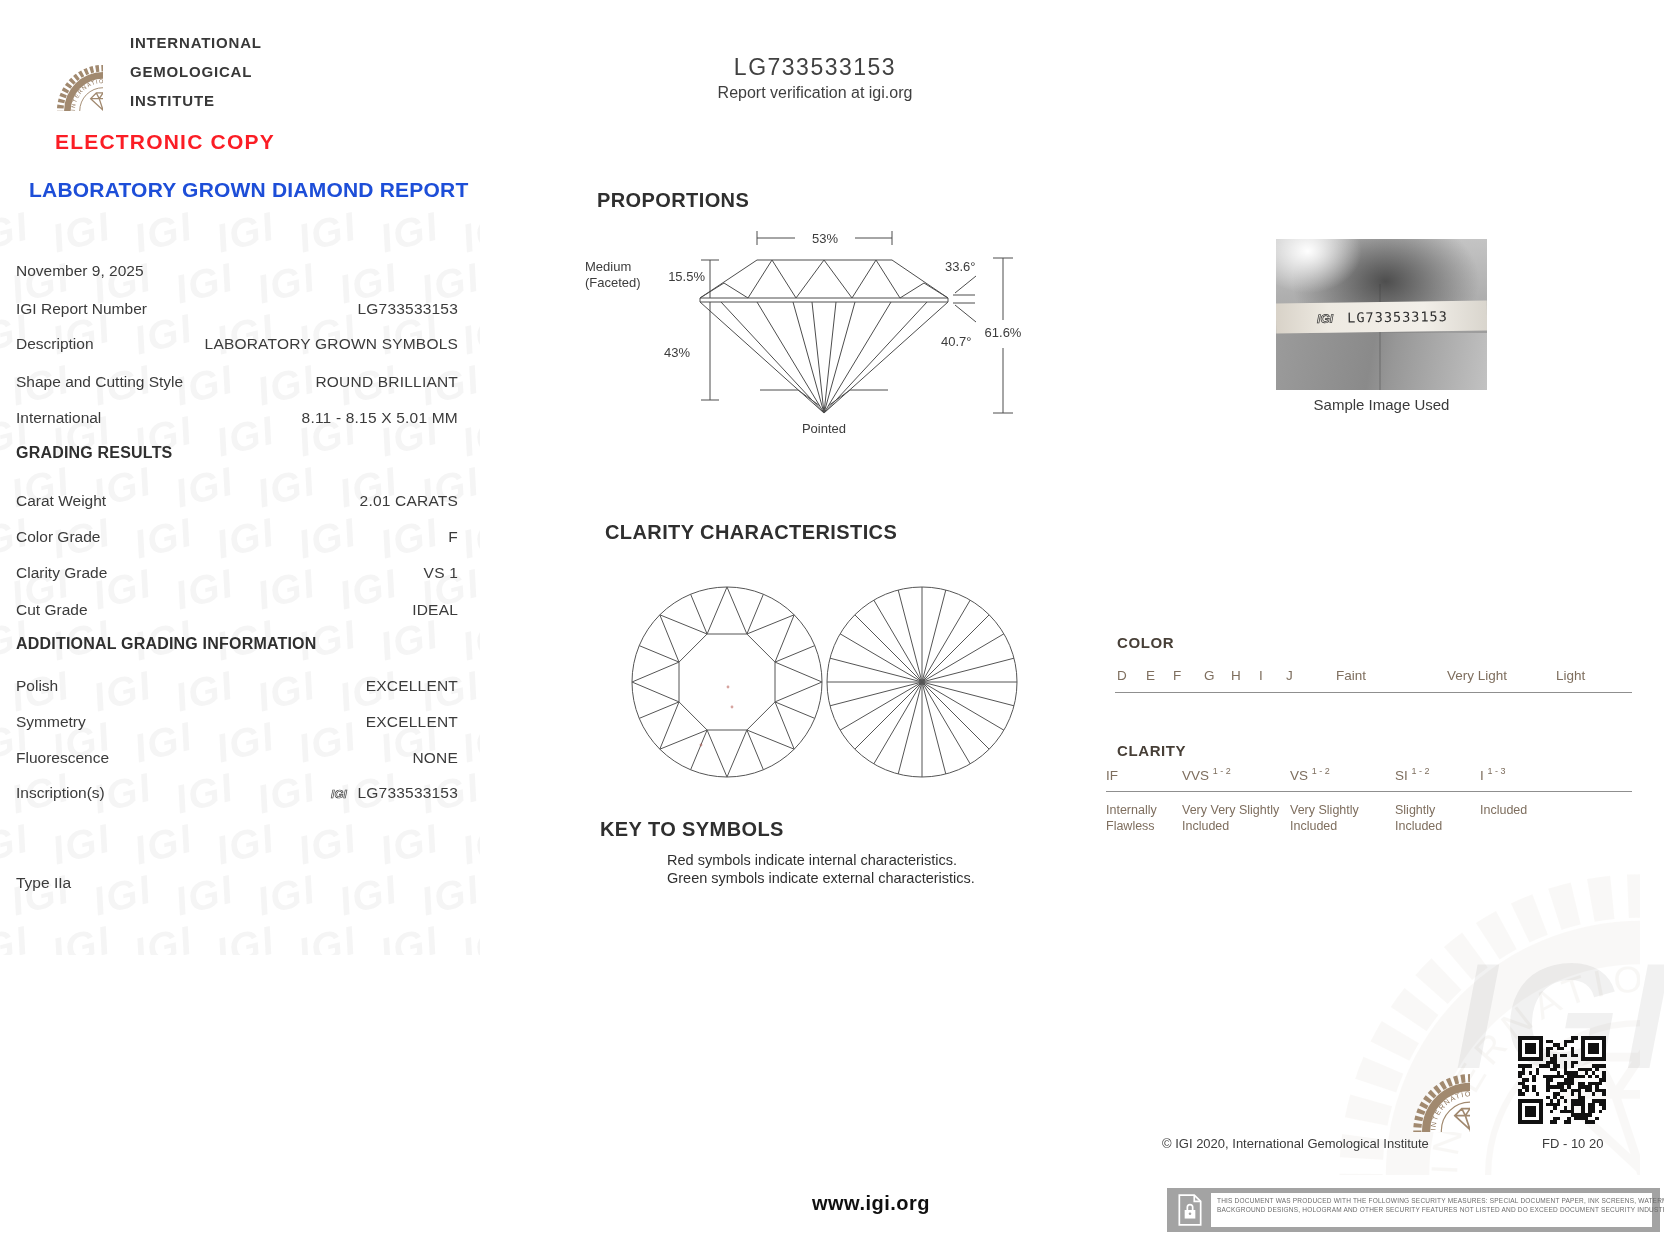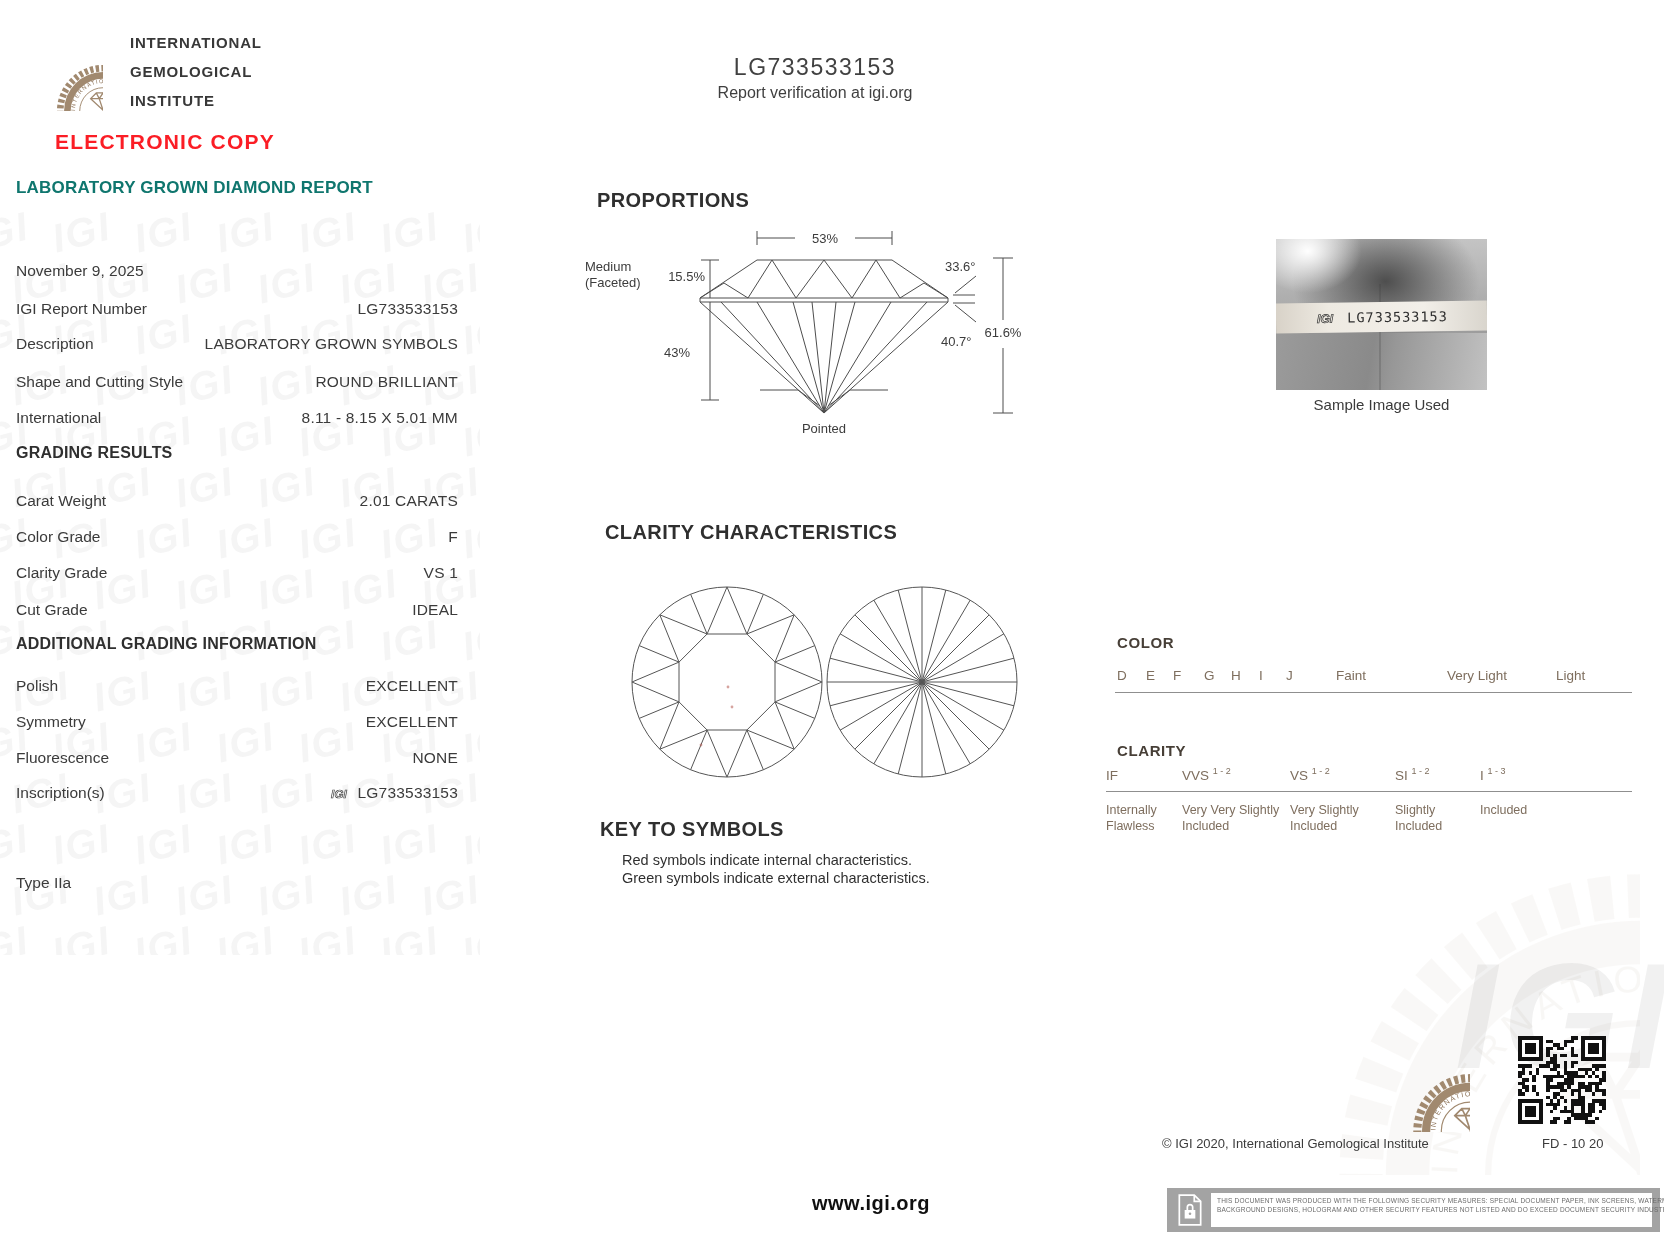--- a/index.html
+++ b/index.html
@@ -5,32 +5,32 @@
   html,body{margin:0;padding:0;background:#fff;}
   .page{position:relative;width:1664px;height:1248px;background:#fff;overflow:hidden;
         font-family:"Liberation Sans",sans-serif;color:#3b3b3b;}
   .abs{position:absolute;z-index:2;}
   
   .org-line{font-weight:bold;font-size:15px;letter-spacing:.8px;color:#383838;line-height:29px;}
   .ecopy{font-weight:bold;font-size:21px;letter-spacing:1.2px;color:#fb1d25;}
   .top-num{font-size:23px;letter-spacing:1.5px;color:#414141;width:400px;text-align:center;}
   .top-verif{font-size:16px;color:#3f3f3f;width:400px;text-align:center;}
   
-  .col-title{font-weight:bold;font-size:17px;letter-spacing:.2px;color:#0f766e;}
+  .col-title{font-weight:bold;font-size:21px;letter-spacing:.2px;color:#1d4ed8;margin-left:13px;}
   .sec-title{font-weight:bold;font-size:16px;letter-spacing:.2px;color:#2f2f2f;}
   .row{left:16px;width:442px;display:flex;justify-content:space-between;font-size:15.5px;color:#3b3b3b;}
   .row .v{text-align:right;letter-spacing:.2px;white-space:nowrap;display:flex;align-items:center;gap:5px;}
   .comments{left:16px;width:452px;font-size:15.5px;line-height:21px;color:#3b3b3b;}
   #wm-left{position:absolute;left:0;top:210px;width:480px;height:745px;overflow:hidden;z-index:0;}
   #wm-left span{position:absolute;font-style:italic;font-weight:bold;font-size:40px;
                 color:rgba(60,60,60,.05);transform:rotate(-14deg);letter-spacing:2px;}
   
   .diag-title{font-weight:bold;font-size:20px;letter-spacing:.4px;color:#2f2f2f;}
   svg{font-family:"Liberation Sans",sans-serif;}
-  .keyline{font-size:14.5px;color:#303030;line-height:18px;}
+  .keyline{font-size:14.5px;color:#303030;line-height:18px;margin-left:45px;}
   
   .sample{left:1276px;top:239px;width:211px;height:151px;overflow:hidden;
     background:
       radial-gradient(90px 70px at 15% 8%, #ffffff 0%, rgba(255,255,255,0) 60%),
       radial-gradient(130px 95px at 52% 28%, #4e4e4e 0%, rgba(78,78,78,0) 72%),
       linear-gradient(180deg,#c4c4c4 0%,#ababab 45%,#9c9c9c 60%,#b3b3b3 100%);}
   .si-band{position:absolute;left:0;top:42%;width:100%;height:20%;
       background:linear-gradient(90deg,#d8d2c8,#eeeae2 25%,#f2efe9 70%,#d9d5cd);
       transform:rotate(-.8deg);display:flex;align-items:center;justify-content:center;gap:6px;}
   .si-bottom{position:absolute;left:0;top:62%;width:100%;height:38%;

